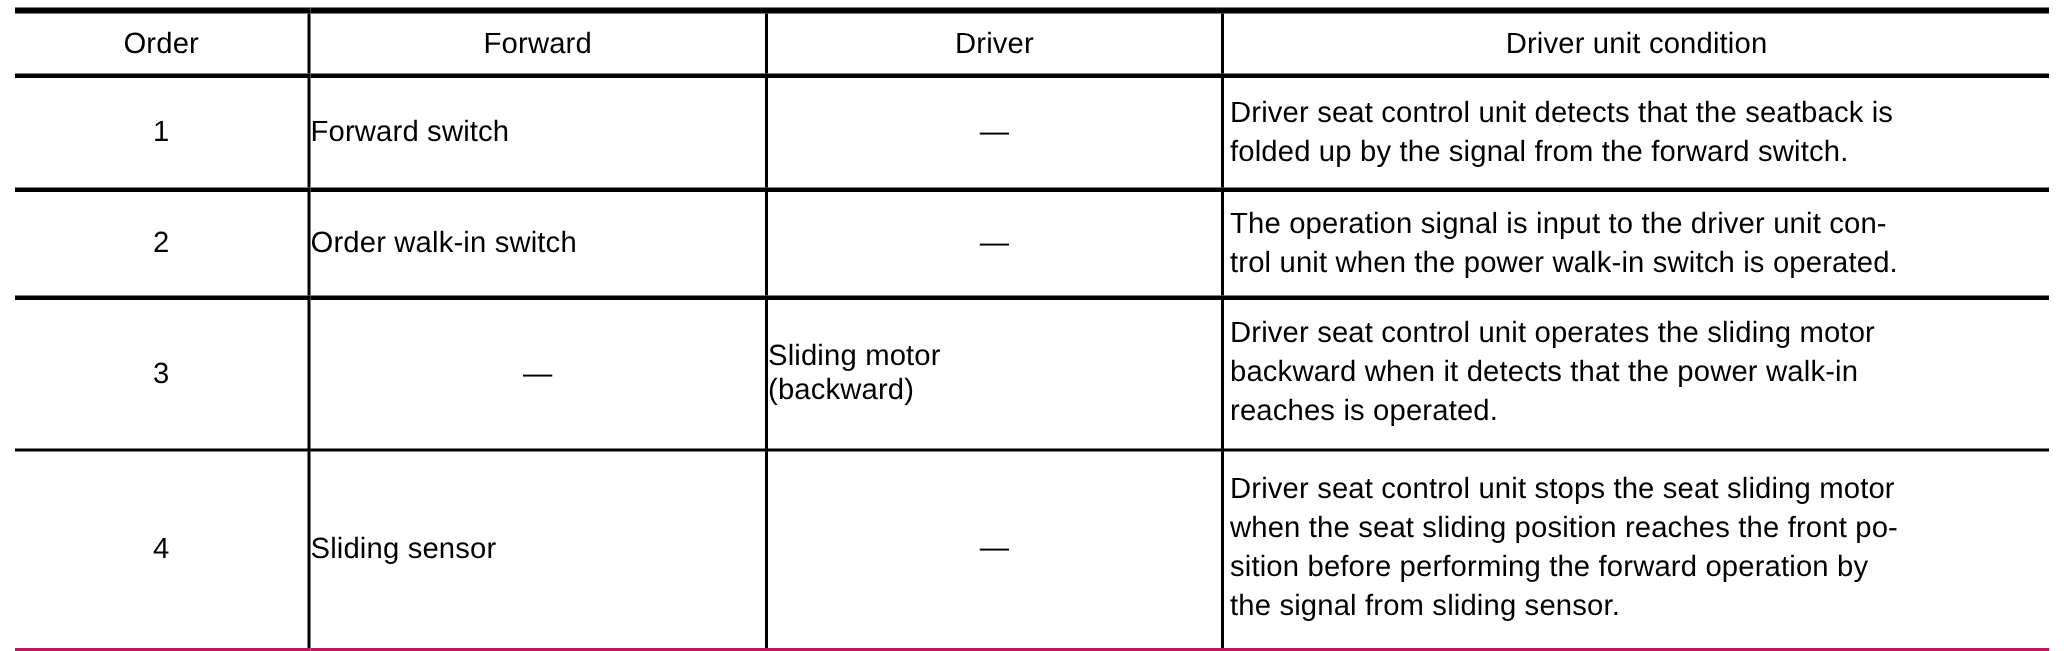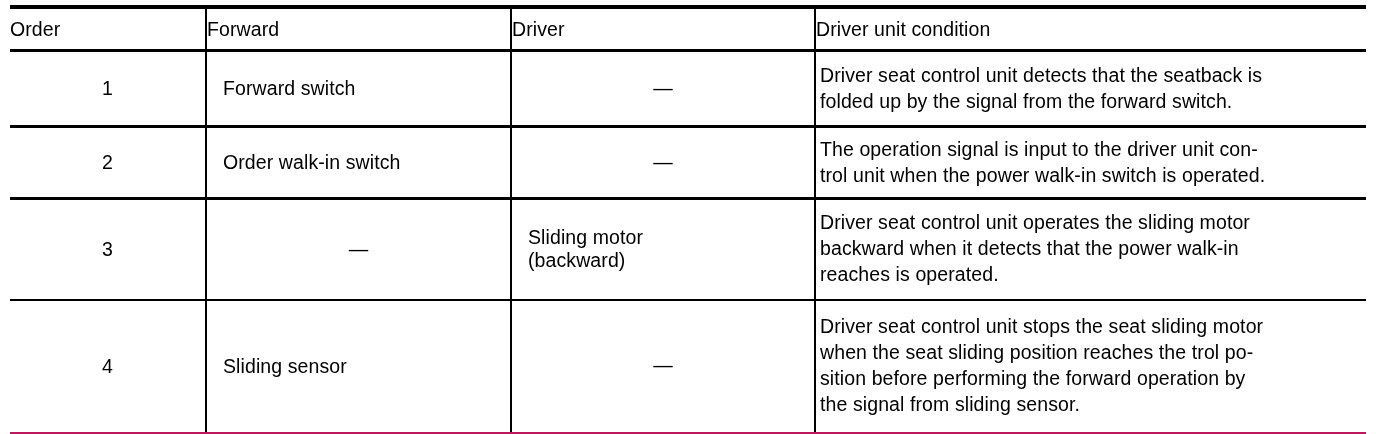--- a/index.html
+++ b/index.html
@@ -49,34 +49,34 @@
     border-right: 2px solid #000;
   }
 
   th, td {
     padding: 0;
     vertical-align: middle;
     font-weight: normal;
   }
   th.head-cell {
     height: 40px;
-    text-align: left;
+    text-align: center;
     font-size: 19.5px;
     letter-spacing: 0.1px;
   }
   td.cell {
     font-size: 19.5px;
     letter-spacing: 0.1px;
   }
   td.center-cell {
     text-align: center;
   }
   td.left-cell {
     text-align: left;
-    padding-left: 16px;
+    padding-left: 0;
   }
   td.cond-cell {
     text-align: left;
     padding-left: 4px;
     padding-right: 8px;
     line-height: 1.33;
     margin-top: 16px;
   }
   .row-h1 { height: 76px; }
   .row-h2 { height: 72px; }
@@ -152,21 +152,21 @@
       </tr>
 
       <tr class="data-row row-h4 last-row">
         <td class="cell center-cell col-div">4</td>
         <td class="cell left-cell col-div">Sliding sensor</td>
         <td class="cell center-cell col-div">
           <span class="out-line dash">—</span>
         </td>
         <td class="cell cond-cell">
           <span class="cond-line">Driver seat control unit stops the seat sliding motor</span>
-          <span class="cond-line">when the seat sliding position reaches the trol po-</span>
+          <span class="cond-line">when the seat sliding position reaches the front po-</span>
           <span class="cond-line">sition before performing the forward operation by</span>
           <span class="cond-line">the signal from sliding sensor.</span>
         </td>
       </tr>
 
     </tbody>
   </table>
 </div>
 
 </body></html>

